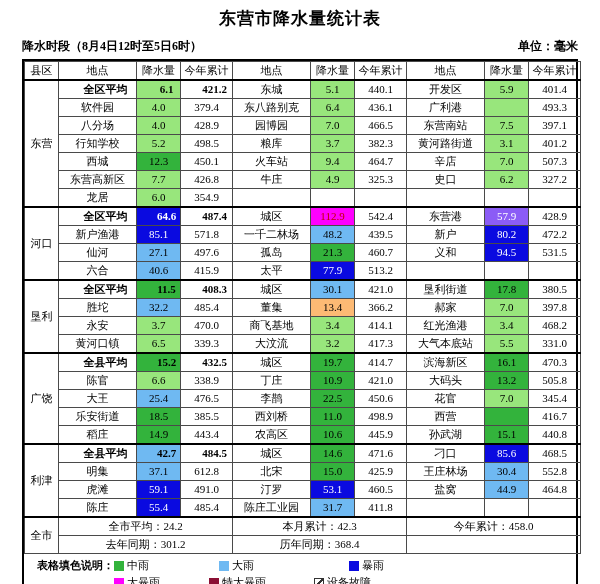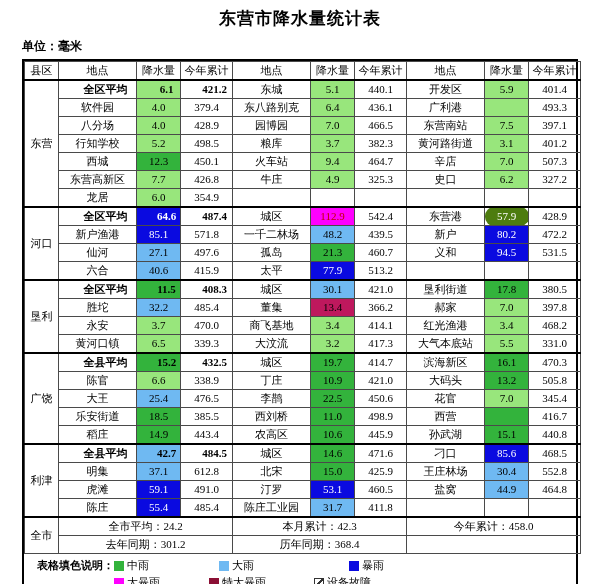--- a/index.html
+++ b/index.html
@@ -37,20 +37,21 @@
     width:8px; height:8px; flex:0 0 8px; border:1px solid #333;
     background:linear-gradient(135deg, transparent 42%, #333 42%, #333 58%, transparent 58%);
   }
 </style>
 </head>
 <body>
 
 <div class="title">东营市降水量统计表</div>
 
 <div class="subline">
+  <span>降水时段（8月4日12时至5日6时）</span>
   <span>单位：毫米</span>
 </div>
 
 <div class="frame">
   <table>
     <colgroup>
       <col style="width:34px">
       <col style="width:78px">
         <col style="width:44px">
         <col style="width:52px">
@@ -156,21 +157,21 @@
         </tr>
         <tr class="sec">
           <td rowspan="4">河口</td>
           <td class="b">全区平均</td>
           <td class="lvl-storm b" style="background: rgb(10, 10, 224);">64.6</td>
           <td class="b">487.4</td>
           <td>城区</td>
           <td class="lvl-heavy_storm" style="background: rgb(255, 0, 255);">112.9</td>
           <td>542.4</td>
           <td>东营港</td>
-          <td class="lvl-storm" style="background: #4d7c0f; border-radius: 9px;">57.9</td>
+          <td class="lvl-storm" style="background: #8b5cf6;">57.9</td>
           <td>428.9</td>
         </tr>
         <tr>
           <td>新户渔港</td>
           <td class="lvl-storm" style="background: rgb(10, 10, 224);">85.1</td>
           <td>571.8</td>
           <td>一千二林场</td>
           <td class="lvl-heavy_rain" style="background: rgb(111, 185, 242);">48.2</td>
           <td>439.5</td>
           <td>新户</td>
@@ -209,21 +210,21 @@
           <td>421.0</td>
           <td>垦利街道</td>
           <td class="lvl-moderate_rain" style="background: rgb(51, 179, 60);">17.8</td>
           <td>380.5</td>
         </tr>
         <tr>
           <td>胜坨</td>
           <td class="lvl-heavy_rain" style="background: rgb(111, 185, 242); margin-left: 37px;">32.2</td>
           <td>485.4</td>
           <td>董集</td>
-          <td class="lvl-moderate_rain" style="background: #be185d; text-align: center;">13.4</td>
+          <td class="lvl-moderate_rain" style="background: #fdba74; text-align: center;">13.4</td>
           <td>366.2</td>
           <td>郝家</td>
           <td class="lvl-light_rain" style="background: rgb(152, 230, 124);">7.0</td>
           <td>397.8</td>
         </tr>
         <tr>
           <td>永安</td>
           <td class="lvl-light_rain" style="background: rgb(152, 230, 124);">3.7</td>
           <td>470.0</td>
           <td>商飞基地</td>

